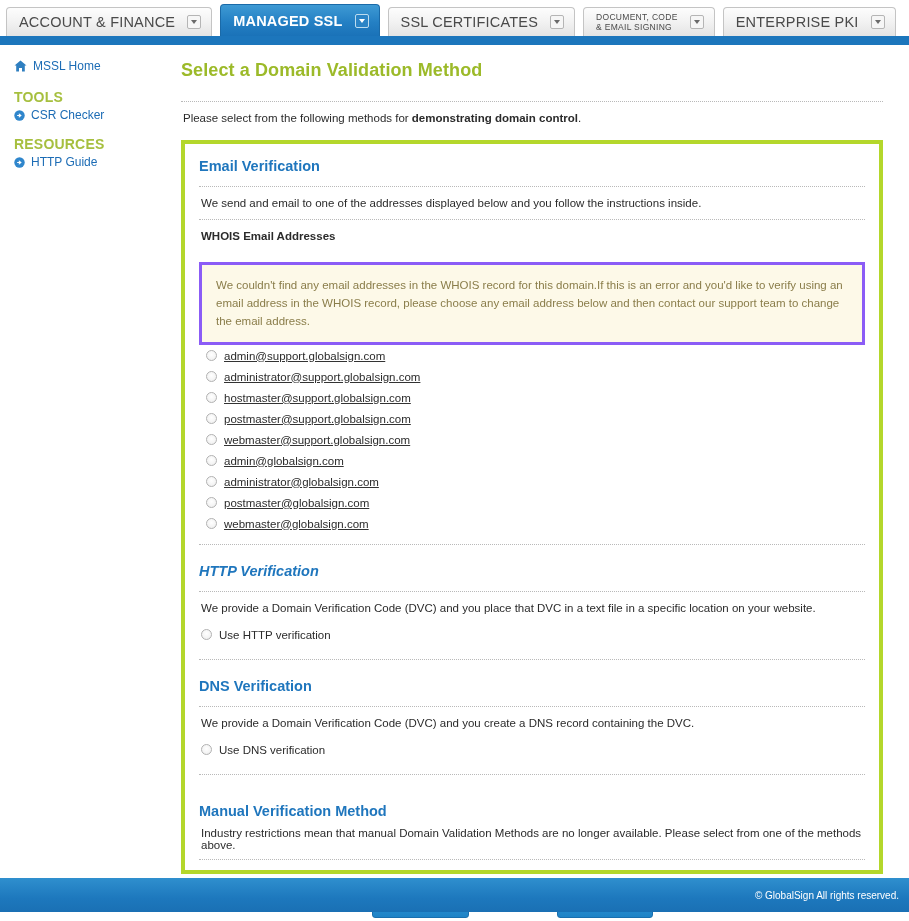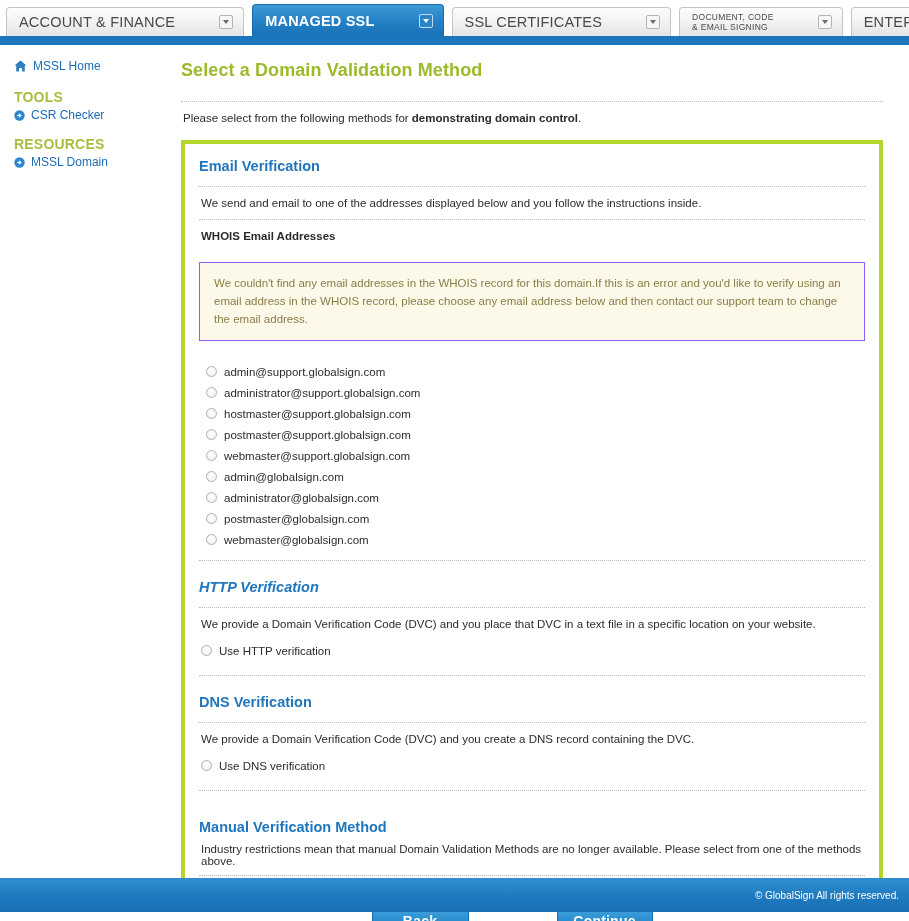--- a/index.html
+++ b/index.html
@@ -38,21 +38,20 @@
     margin-right: 8px;
     border: 1px solid #c4c4c4;
     border-bottom: none;
     border-radius: 4px 4px 0 0;
     background: linear-gradient(to bottom, #fdfdfd 0%, #f2f2f2 50%, #e4e4e4 100%);
     display: flex;
     align-items: center;
     padding: 0 10px 0 12px;
     box-sizing: border-box;
     cursor: pointer;
-    gap: 32px;
   }
   .tab .tab-label {
     font-size: 14.5px;
     color: #4a4a4a;
     letter-spacing: .2px;
     white-space: nowrap;
     font-weight: 400;
   }
   .tab.two-line .tab-label {
     font-size: 8.5px;
@@ -186,30 +185,31 @@
     padding: 10px 0 10px 2px;
   }
   .sub-label {
     font-size: 11.5px;
     font-weight: bold;
     color: #2b2b2b;
     margin: 10px 0 8px 2px;
   }
   .notice {
     background: #fdf9e8;
-    border: 1px solid #8b5cf6;
+    border: 3px solid #8b5cf6;
     color: #8a7d4a;
     font-size: 11.5px;
     line-height: 18px;
     padding: 11px 14px 12px 14px;
     box-sizing: border-box;
     margin-top: 20px;
   }
   .radio-list {
-    margin: 20px 0 8px 0;
+    margin: 0 0 8px 0;
+    text-decoration: underline;
   }
   .radio-row {
     display: flex;
     align-items: center;
     height: 21px;
     margin-bottom: 0px;
     cursor: pointer;
   }
   .radio {
     width: 11px;
@@ -338,21 +338,21 @@
 
     <div>
       <div class="side-group-title">RESOURCES</div>
       <div class="side-item">
         <span class="bullet-icon">
           <svg viewBox="0 0 11 11" width="11" height="11">
             <circle cx="5.5" cy="5.5" r="5.2" fill="#2f86cc"></circle>
             <path d="M3.6 5.5 L6.2 5.5 M5.2 4.1 L6.8 5.5 L5.2 6.9" stroke="#ffffff" stroke-width="1.2" fill="none" stroke-linecap="round"></path>
           </svg>
         </span>
-        <span class="side-link">MSSL Domain</span>
+        <span class="side-link">HTTP Guide</span>
       </div>
     </div>
 
   </div>
 
   <div class="content">
 
     <div class="page-title">Select a Domain Validation Method</div>
 
     <div class="dotted"></div>

